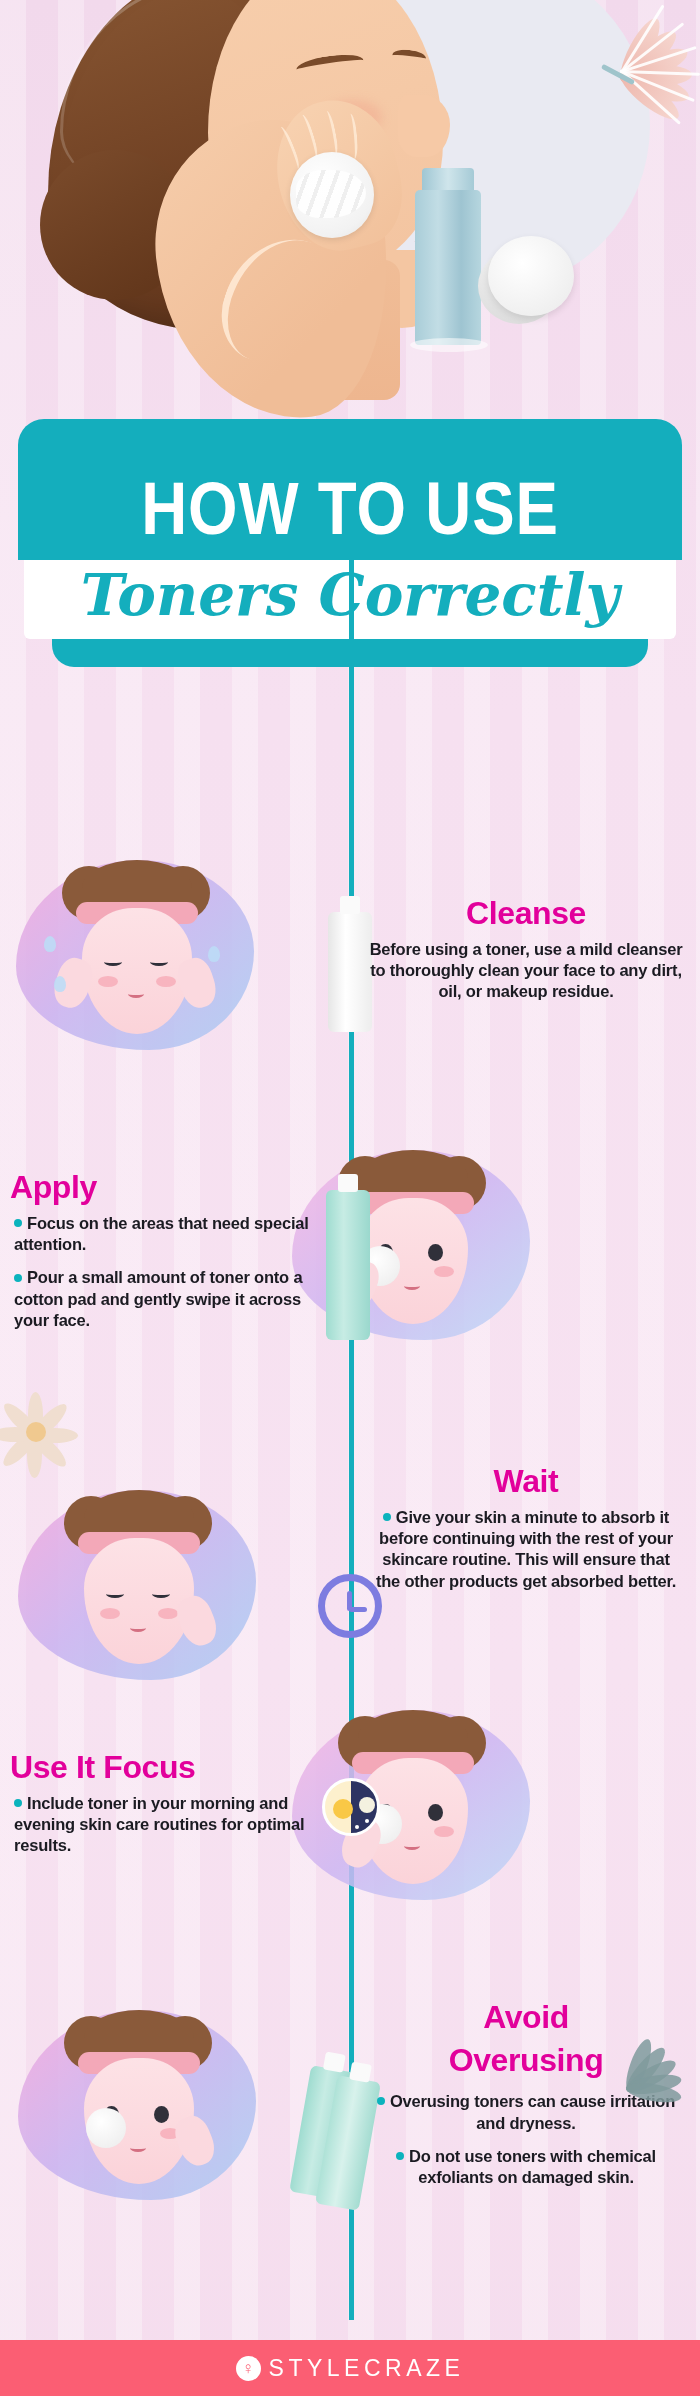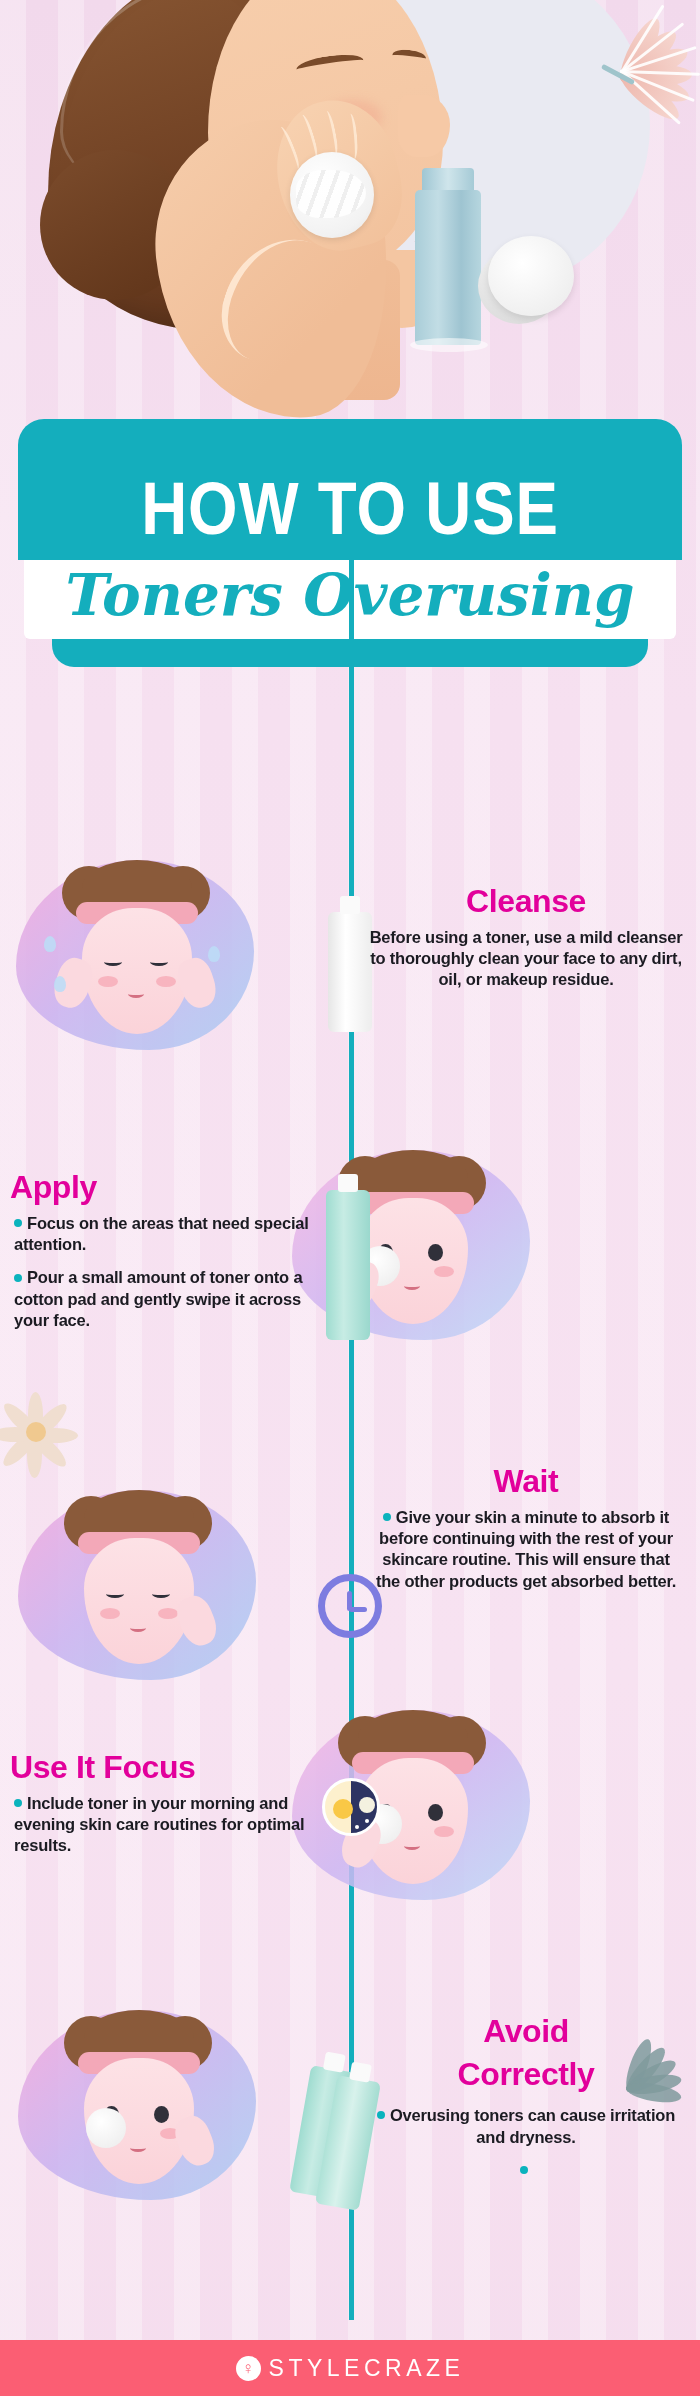--- a/index.html
+++ b/index.html
@@ -512,21 +512,21 @@
     <div class="bottle-base"></div>
     <div class="pad-stack1"></div>
     <div class="pad-stack2"></div>
   </div>
 
   <div class="title-wrap">
     <div class="title-band">
       <div class="title-main">HOW TO USE</div>
     </div>
     <div class="title-sub-band">
-      <div class="title-script">Toners Overusing</div>
+      <div class="title-script">Toners Correctly</div>
     </div>
     <div class="title-foot"></div>
   </div>
 
   <div class="timeline"></div>
 
   <div class="step" style="top:880px; left:0;">
     <div class="char" style="left:10px; top:-30px;">
       <div class="blob"></div>
       <div class="c-hairL"></div>
@@ -543,21 +543,21 @@
       <div class="c-hand" style="left:170px;top:108px;transform:rotate(-18deg)"></div>
       <div class="c-drop" style="left:34px;top:86px;"></div>
       <div class="c-drop" style="left:44px;top:126px;"></div>
       <div class="c-drop" style="left:198px;top:96px;"></div>
     </div>
 
     <div class="prop-bottle" style="left:328px; top:32px;">
       <div class="nozzle"></div>
     </div>
 
-    <div class="step-text right" style="top:4px;">
+    <div class="step-text right" style="top:16px;">
       <div class="step-title">Cleanse</div>
       <div class="step-body">Before using a toner, use a mild cleanser to thoroughly clean your face to any dirt, oil, or makeup residue.</div>
     </div>
   </div>
 
   <div class="step" style="top:1180px; left:0;">
     <div class="char" style="left:286px; top:-40px;">
       <div class="blob soft"></div>
       <div class="c-hairL"></div>
         <div class="c-hairR"></div>
@@ -664,26 +664,26 @@
       <div class="c-hand" style="left:166px;top:116px;transform:rotate(-22deg)"></div>
     </div>
 
     <div class="prop-bottle teal" style="left:300px; top:78px; height:128px; transform:rotate(10deg);">
       <div class="nozzle"></div>
     </div>
     <div class="prop-bottle teal2" style="left:326px; top:88px; height:130px; transform:rotate(10deg);">
       <div class="nozzle"></div>
     </div>
 
-    <div class="step-text right" style="top:24px;">
+    <div class="step-text right" style="top:10px;">
       <div class="step-title">Avoid</div>
-      <div class="step-title" style="margin-bottom:14px;">Correctly</div>
+      <div class="step-title" style="margin-bottom:14px;">Overusing</div>
       <ul class="bullets">
         <li><span class="dot"></span><span>Overusing toners can cause irritation and dryness.</span></li>
-        <li><span class="dot"></span></li>
+        <li><span class="dot"></span><span>Do not use toners with chemical exfoliants on damaged skin.</span></li>
       </ul>
     </div>
   </div>
 
   <div class="flower-left">
     <div class="fl-petal" style="transform:rotate(0deg)"></div>
     <div class="fl-petal" style="transform:rotate(45deg)"></div>
     <div class="fl-petal" style="transform:rotate(90deg)"></div>
     <div class="fl-petal" style="transform:rotate(135deg)"></div>
     <div class="fl-petal" style="transform:rotate(180deg)"></div>

